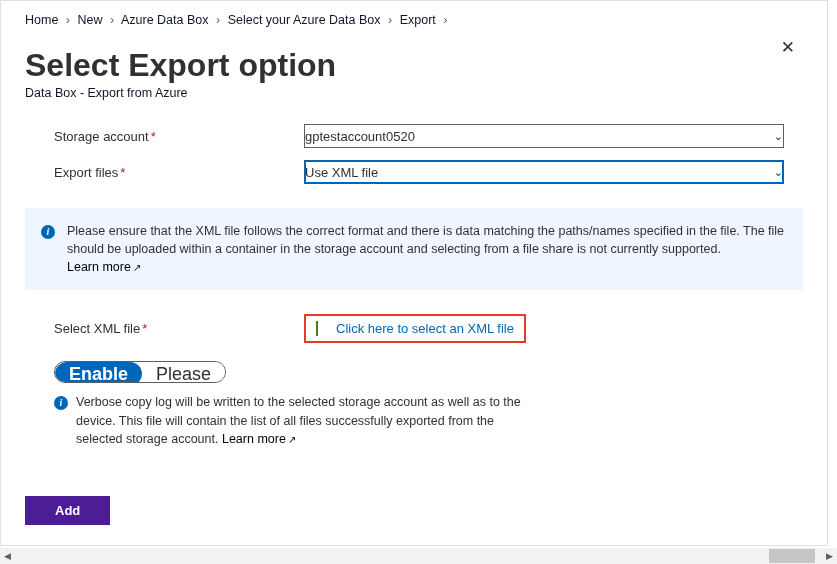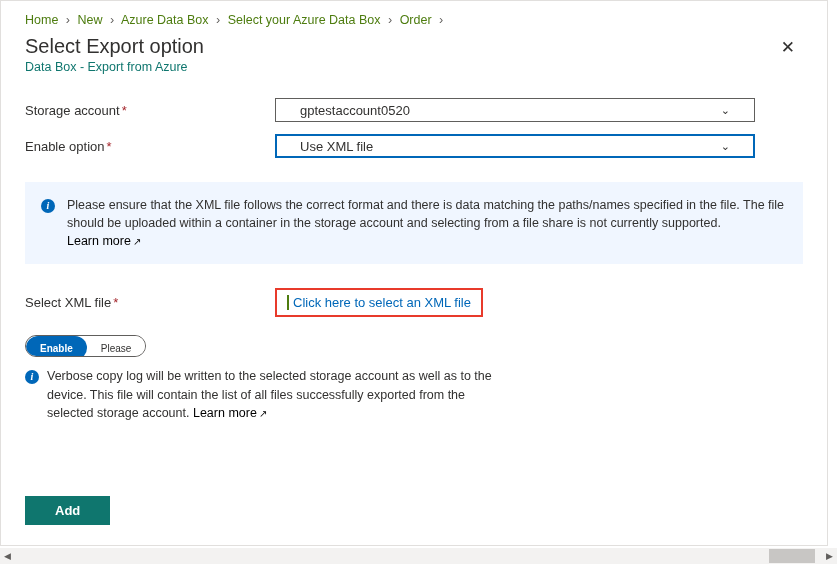--- a/index.html
+++ b/index.html
@@ -19,72 +19,73 @@
       width: 828px;
       min-height: 546px;
       position: relative;
     }
     .breadcrumb {
       font-size: 12.5px;
       color: #0067b8;
       margin-bottom: 8px;
     }
     .breadcrumb a {
-      color: #4d7c0f;
+      color: #0f172a;
       text-decoration: none;
       cursor: pointer;
       text-align: center;
     }
     .breadcrumb .sep {
       color: #605e5c;
       margin: 0 4px;
     }
     .header-row {
       display: flex;
       justify-content: space-between;
       align-items: flex-start;
     }
     h1 {
-      font-size: 20px;
-      font-weight: 400;
-      color: #323130;
-      margin-top: 0;
+      font-size: 32px;
+      font-weight: 700;
+      color: #323130;
+      margin-top: 12px;
     }
     .subtitle {
       font-size: 12.5px;
-      color: #0f766e;
+      color: #0f172a;
       margin-top: 2px;
       margin-bottom: 24px;
     }
     .close-btn {
       font-size: 17px;
       color: #323130;
       cursor: pointer;
       padding: 4px 8px;
       line-height: 1;
     }
     .form-row {
       display: flex;
       align-items: center;
       margin-bottom: 12px;
+      margin-left: 29px;
     }
     .form-label {
       width: 250px;
       font-size: 13px;
       color: #323130;
     }
     .req { color: #a4262c; margin-left: 2px; }
     .control-col { flex: 1; max-width: 480px; }
     .select {
       border: 1px solid #605e5c;
       height: 24px;
       display: flex;
       align-items: center;
       justify-content: space-between;
-      padding: 0 24px;
+      padding: 0 0;
       font-size: 13px;
       cursor: pointer;
       background: #fff;
     }
     .select.focused { border: 1px solid #0067b8; box-shadow: 0 0 0 1px #0067b8 inset; gap: 24px; }
     .chevron { font-size: 11px; color: #323130; }
     .info-box {
       background: #f0f6ff;
       padding: 14px 16px 14px 42px;
       margin-top: 24px;
@@ -124,33 +125,33 @@
     .xml-select-link {
       color: #0067b8;
       border: 2.5px solid #e83a2b;
       padding: 5px 10px;
       display: inline-block;
       cursor: pointer;
       font-size: 13px;
     }
     .xml-select-link-inner {
       border-left: 2px solid #4d7c0f;
-      padding-left: 4px;
+      padding-left: 18px;
     }
     .toggle-group {
       display: inline-flex;
       border: 1px solid #605e5c;
       border-radius: 14px;
       overflow: hidden;
       height: 22px;
       align-items: stretch;
     }
     .toggle-option {
       padding: 12px 14px;
-      font-size: 10px;
+      font-size: 18px;
       display: flex;
       align-items: center;
       cursor: pointer;
       background: #fff;
       color: #323130;
     }
     .toggle-option.active {
       background: #0067b8;
       color: #fff;
       border-radius: 12px;
@@ -159,21 +160,21 @@
     .verbose-desc {
       display: flex;
       gap: 8px;
       margin-top: 10px;
       font-size: 12.5px;
       line-height: 1.45;
       max-width: 470px;
     }
     .verbose-desc .icon-col { flex-shrink: 0; }
     .add-btn {
-      background: #0f766e;
+      background: #4c1d95;
       color: #fff;
       border: none;
       padding: 7px 30px;
       font-size: 13px;
       font-weight: 600;
       cursor: pointer;
       position: absolute;
       bottom: 20px;
       left: 24px;
     }
@@ -203,21 +204,21 @@
 <div class="panel">
   <div class="breadcrumb">
     <a>Home</a>
     <span class="sep">›</span>
     <a>New</a>
     <span class="sep">›</span>
     <a>Azure Data Box</a>
     <span class="sep">›</span>
     <a>Select your Azure Data Box</a>
     <span class="sep">›</span>
-    <a>Order</a>
+    <a>Export</a>
     <span class="sep">›</span>
   </div>
 
   <div class="header-row">
     <div>
       <h1>Select Export option</h1>
       <div class="subtitle">Data Box - Export from Azure</div>
     </div>
     <div class="close-btn">✕</div>
   </div>
@@ -229,21 +230,21 @@
     <div class="control-col">
       <div class="select">
         <span>gptestaccount0520</span>
         <span class="chevron">⌄</span>
       </div>
     </div>
   </div>
 
   <div class="form-row">
     <div class="form-label">
-      <span>Enable option</span><span class="req">*</span>
+      <span>Export files</span><span class="req">*</span>
     </div>
     <div class="control-col">
       <div class="select focused">
         <span>Use XML file</span>
         <span class="chevron">⌄</span>
       </div>
     </div>
   </div>
 
   <div class="info-box">

